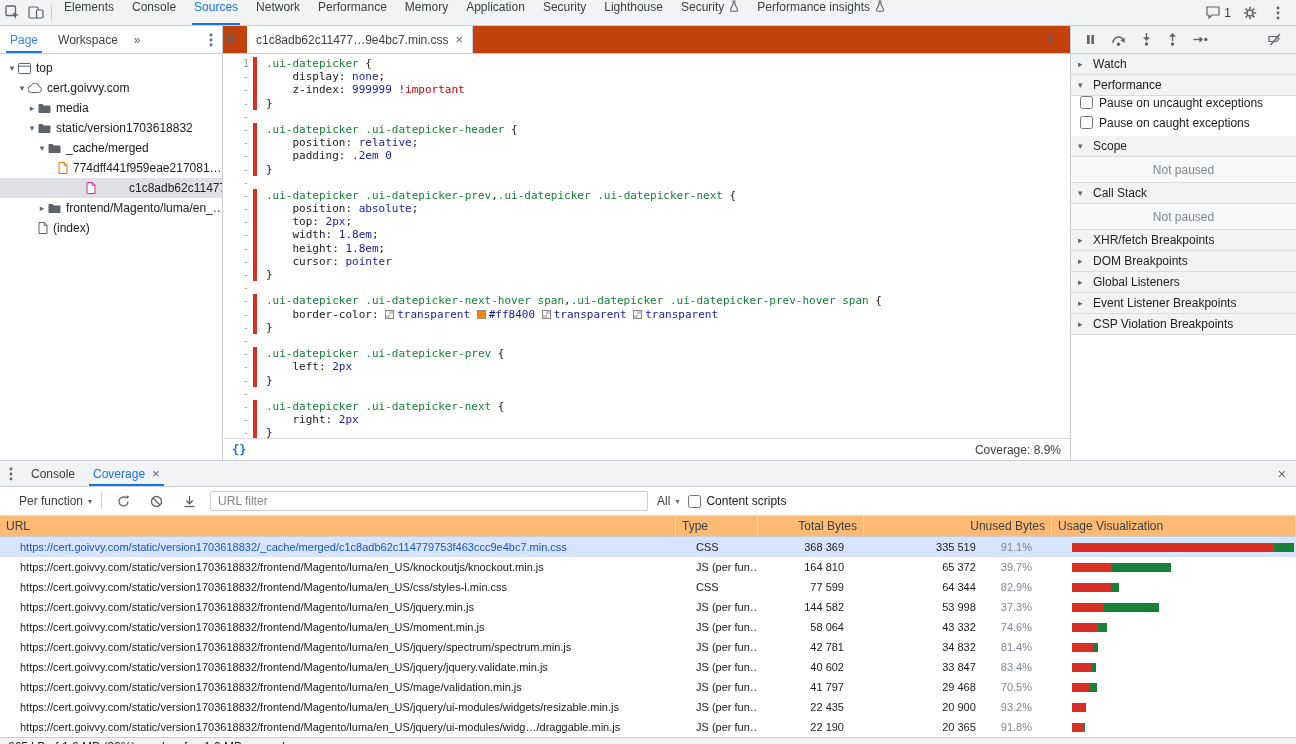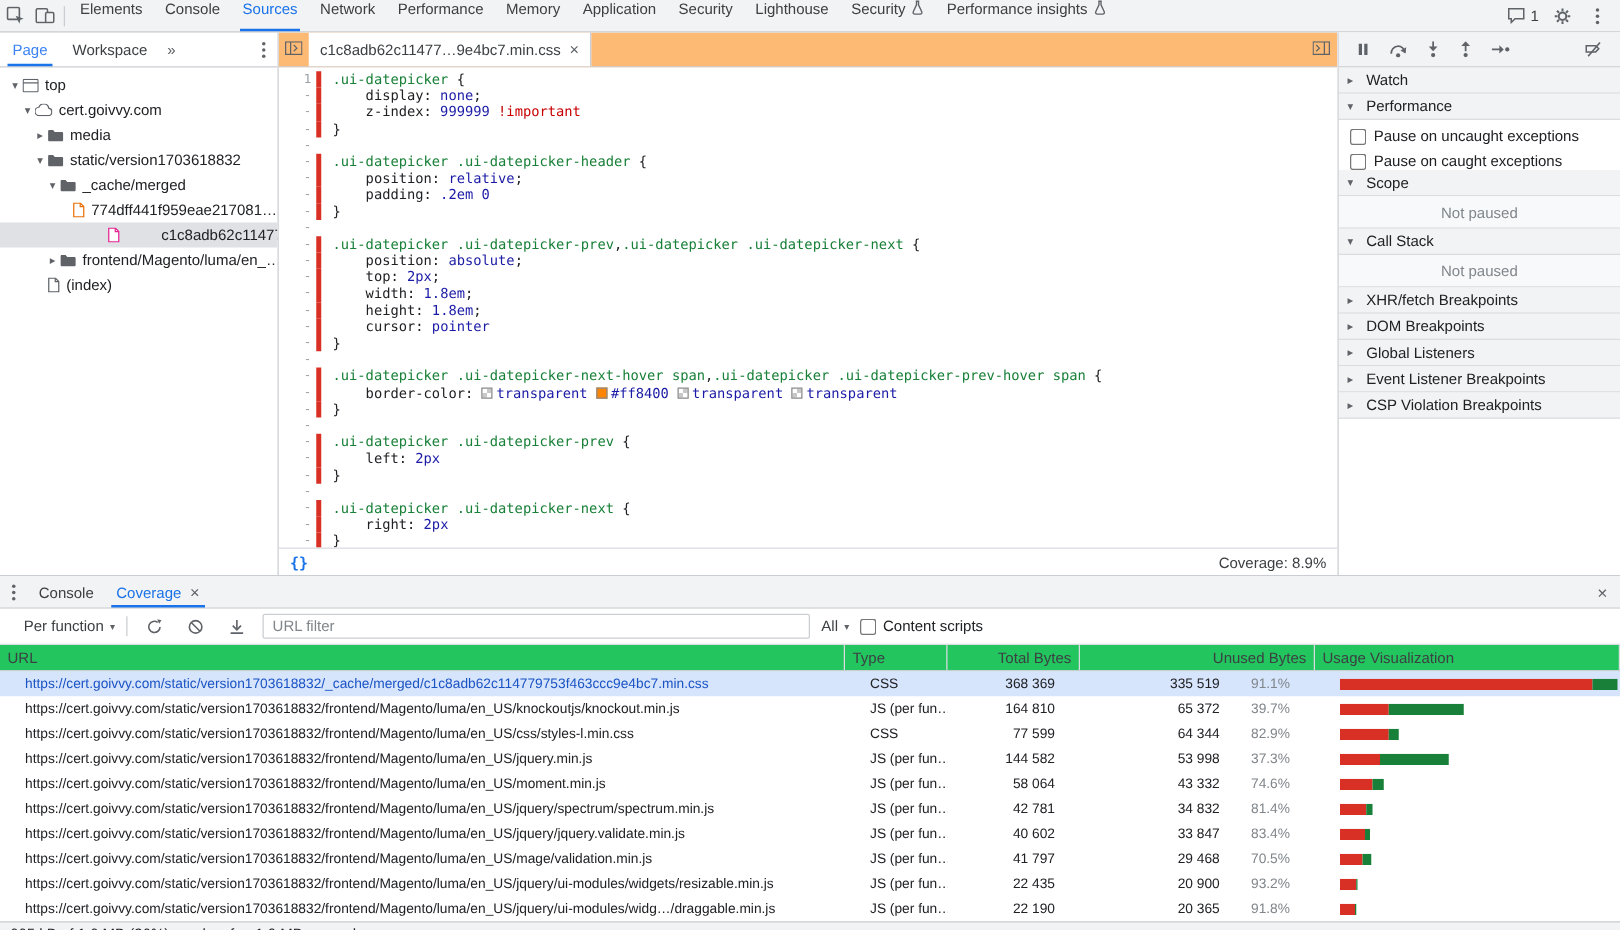--- a/index.html
+++ b/index.html
@@ -30,21 +30,21 @@
   .nav-chevron{color:#5f6368;padding:0 6px;font-size:12px}
   .nav-dots{margin-left:auto;padding:0 9px;display:flex;align-items:center}
   .tree{flex:1;padding-top:4px;overflow:hidden}
   .tree-row{height:20px;display:flex;align-items:center;color:#202124;white-space:nowrap;overflow:hidden}
   .tree-row.selected{background:#dfe1e5}
   .tw{width:12px;flex:none;text-align:center;color:#5f6368;font-size:9px}
   .ti{flex:none;margin-right:5px;display:flex;align-items:center}
 
   
   .editor{flex:1;display:flex;flex-direction:column;min-width:0;overflow:hidden}
-  .editor-tabs{flex:0 0 28px;background:#fdba74;border-bottom:1px solid #cacdd1;display:flex;align-items:stretch}
+  .editor-tabs{flex:0 0 28px;background:#c2410c;border-bottom:1px solid #cacdd1;display:flex;align-items:stretch}
   .etab{background:#fff;border-right:1px solid #cacdd1;display:flex;align-items:center;gap:7px;padding:0 9px;color:#3c4043}
   .etab .close{color:#5f6368;font-size:13px}
   .etabs-right{margin-left:auto;display:flex;align-items:center;padding-right:6px}
   .code{flex:1;overflow:hidden;padding-top:3px;background:#fff}
   .cl{display:flex;height:13.2px;font-family:"DejaVu Sans Mono",monospace;font-size:11px;line-height:13.2px}
   .cl .g{width:26px;flex:none;text-align:right;color:#9aa0a6;font-size:10px}
   .cl .m{width:4px;flex:none;margin:0 9px 0 4px}
   .cl .m.on{background:#d93025}
   .cl .t{white-space:pre}
   .tok-s{color:#188038}
@@ -56,21 +56,21 @@
   .editor-status{flex:0 0 22px;border-top:1px solid #dadce0;display:flex;align-items:center;justify-content:space-between;padding:0 9px;color:#3c4043}
   .pp{color:#1a73e8;font-family:"DejaVu Sans Mono",monospace;font-weight:bold}
 
   
   .debugger{width:226px;flex:none;border-left:1px solid #cacdd1;display:flex;flex-direction:column;background:#fff;overflow:hidden}
   .debug-toolbar{flex:0 0 28px;background:#f1f3f4;border-bottom:1px solid #cacdd1;display:flex;align-items:center;gap:15px;padding:0 14px}
   .debug-toolbar .dbi{display:flex;align-items:center}
   .debug-toolbar .dbi:last-child{margin-left:auto}
   .dbg-header{height:21px;display:flex;align-items:center;gap:6px;padding:0 7px;background:#f1f3f4;border-bottom:1px solid #dadce0;color:#202124}
   .dbg-header .arr{color:#5f6368;font-size:9px;width:9px}
-  .dbg-item{height:20px;display:flex;align-items:flex-end;gap:6px;padding:0 9px;background:#fff;color:#202124}
+  .dbg-item{height:20px;display:flex;align-items:flex-start;gap:6px;padding:0 9px;background:#fff;color:#202124}
   .dbg-item input{width:13px;height:13px;margin:0}
   .dbg-empty{height:26px;display:flex;align-items:center;justify-content:center;background:#f8f9fa;border-bottom:1px solid #dadce0;color:#80868b;}
 
   
   .drawer{flex:0 0 284px;border-top:1px solid #cacdd1;display:flex;flex-direction:column;overflow:hidden}
   .drawer-tabs{flex:0 0 26px;background:#f1f3f4;border-bottom:1px solid #cacdd1;display:flex;align-items:stretch}
   .dtablist{display:flex}
   .dtab{padding:0 9px;display:flex;align-items:center;gap:7px;color:#3c4043;position:relative}
   .dtab.active{color:#1a73e8}
   .dtab.active::after{content:"";position:absolute;left:5px;right:5px;bottom:0;height:2px;background:#1a73e8}
@@ -78,21 +78,21 @@
   .drawer-close{margin-left:auto;display:flex;align-items:center;padding:0 10px;color:#5f6368;font-size:14px}
   .drawer-toolbar{flex:0 0 29px;background:#fff;border-bottom:1px solid #dadce0;display:flex;align-items:center;gap:9px;padding:0 19px}
   .dd{display:flex;align-items:center;gap:5px;color:#3c4043}
   .caret{font-size:8px;color:#5f6368}
   .vsep{width:1px;height:16px;background:#cacdd1}
   .url-filter{width:438px;height:20px;border:1px solid #cacdd1;border-radius:2px;padding:0 7px;font-family:"Liberation Sans",sans-serif;font-size:12px;color:#a21caf;outline:none}
   .url-filter::placeholder{color:#80868b}
   .cb{display:flex;align-items:center;gap:5px;color:#202124}
   .cb input{width:13px;height:13px;margin:0}
 
-  .cov-header{flex:0 0 21px;background:#22c55e;border-bottom:1px solid #cacdd1;display:flex;color:#3c4043}
+  .cov-header{flex:0 0 21px;background:#fdba74;border-bottom:1px solid #cacdd1;display:flex;color:#3c4043}
   .hc{line-height:20px;padding:0 6px;border-right:1px solid #dadce0;white-space:nowrap;overflow:hidden}
   .cov-rows{flex:none}
   .cov-row{display:flex;height:20px;align-items:center;font-size:11px;color:#202124}
   .cov-row.selected{background:#d6e4fc}
   .cov-row.selected .c-url{color:#1a53c4}
   .cell{padding:0 20px;white-space:nowrap;overflow:hidden}
   .c-url{width:676px;flex:none}
   .c-type{width:82px;flex:none}
   .c-total{width:106px;flex:none;text-align:right}
   .c-unused{width:188px;flex:none;text-align:right}

